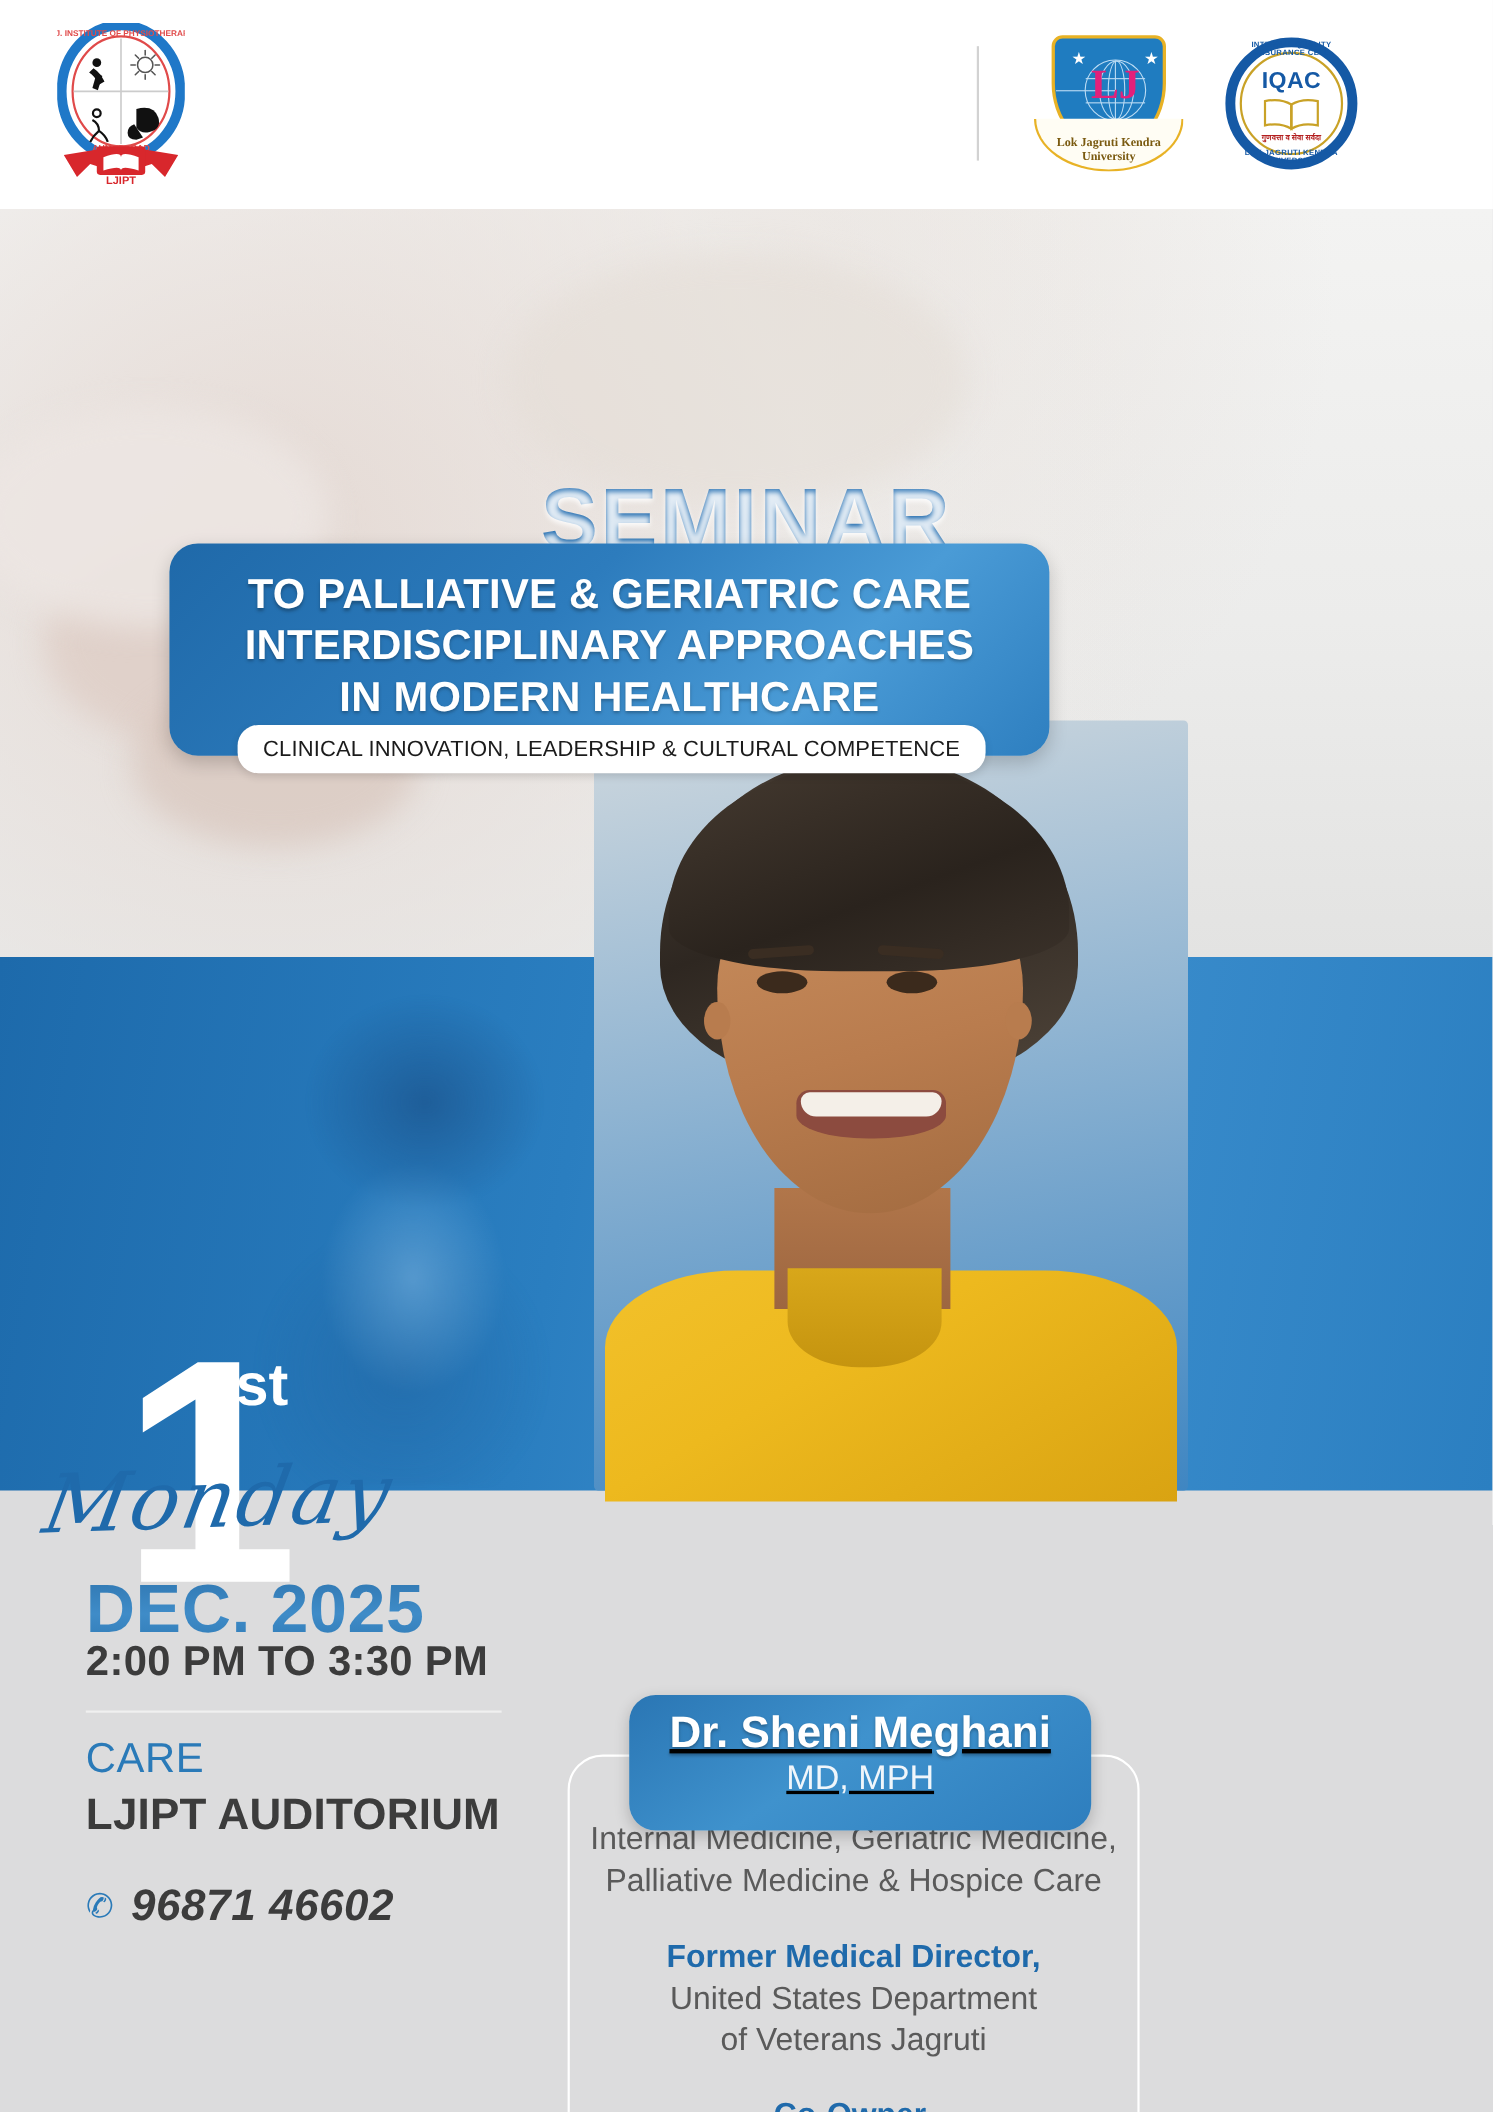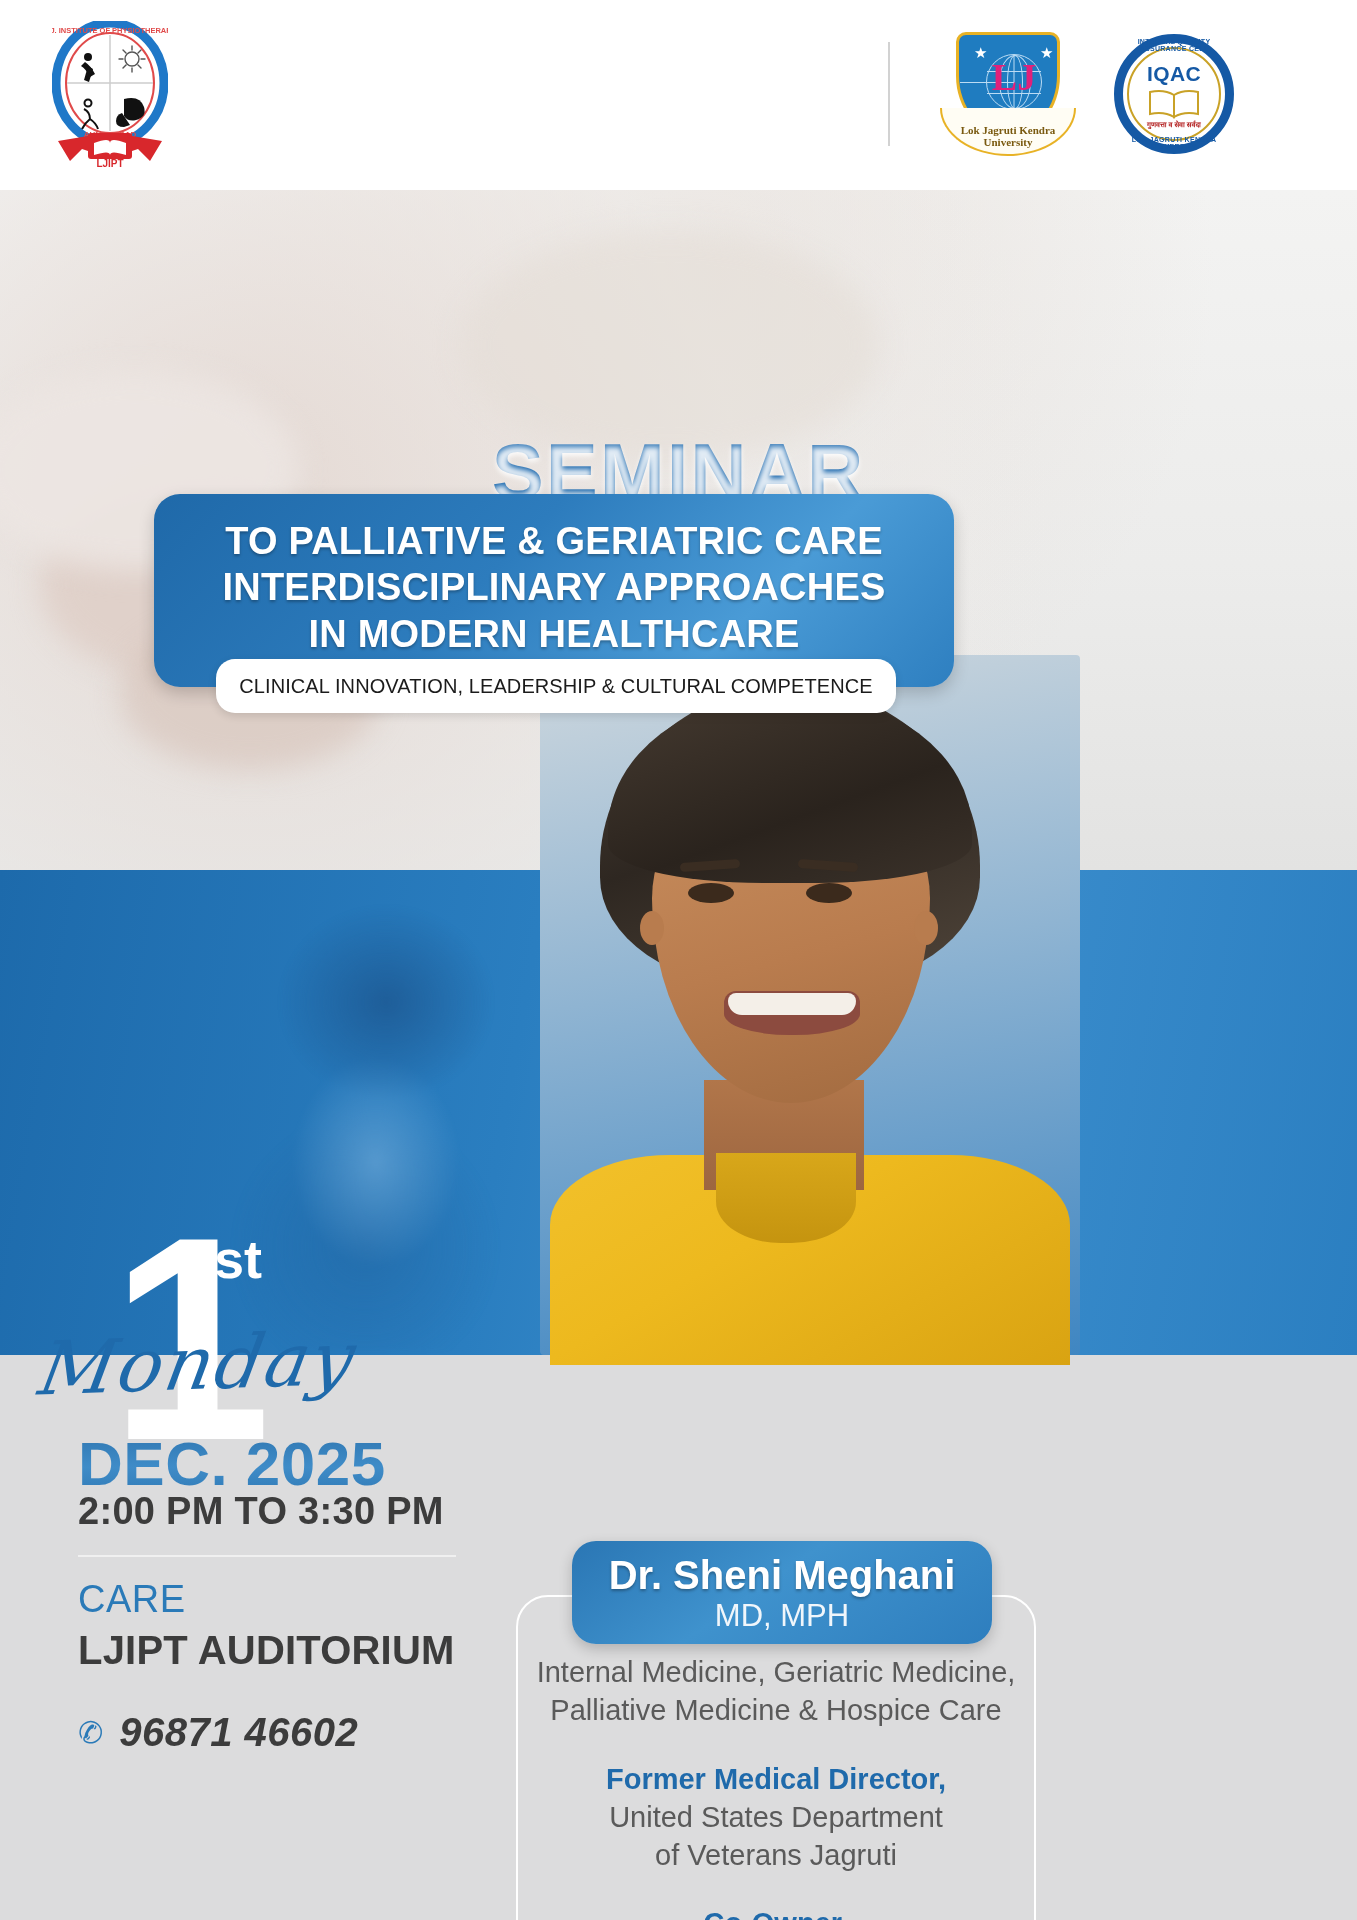--- a/index.html
+++ b/index.html
@@ -149,21 +149,21 @@
     background:linear-gradient(135deg,#1f69a9 0%,#2d7cbd 42%,#4a9bd6 72%,#2e7fc0 100%);
     border-radius:26px;
     box-shadow:0 6px 16px rgba(0,0,0,0.18);
     text-align:center;
   }
   .title-card .tl{
     color:#ffffff; font-size:38px; font-weight:bold; line-height:1.22;
     letter-spacing:0.2px; text-shadow:0 2px 3px rgba(0,0,0,0.28);
   }
   .subtitle-pill{
-    position:absolute; left:216px; top:469px; width:680px; height:54px;
+    position:absolute; left:216px; top:469px; width:680px; height:44px;
     background:#ffffff; border-radius:19px;
     display:flex; align-items:center; justify-content:center;
     box-shadow:0 3px 8px rgba(0,0,0,0.12);
   }
   .subtitle-pill span{
     font-size:20px; color:#1b1b1b; letter-spacing:0.1px; white-space:nowrap;
   }
 
   
   .portrait{
@@ -266,25 +266,26 @@
   }
   .phone-row{
     position:absolute; left:78px; top:1520px;
     display:flex; align-items:center; gap:16px;
   }
   .phone-ico{ font-size:30px; color:#2a7ab8; transform:rotate(8deg); }
   .phone-num{ font-size:40px; font-weight:bold; color:#3c3c3c; letter-spacing:0.5px;font-style:italic; }
 
   
   .name-plate{
-    position:absolute; left:572px; top:1351px; width:420px; padding:12px 26px 8px;
+    position:absolute; left:572px; top:1351px; width:420px; padding:12px 26px 28px;
     background:linear-gradient(145deg,#2a76b4 0%,#3f92cd 45%,#2e7ebe 100%);
     border-radius:24px; text-align:center;
     box-shadow:0 5px 14px rgba(0,0,0,0.2);
     z-index:4;
+    text-decoration:underline;
   }
   .sp-name{
     color:#ffffff; font-size:40px; font-weight:bold; line-height:1.1;
     text-shadow:0 2px 3px rgba(0,0,0,0.3);
   }
   .sp-deg{ color:#f0f6fb; font-size:31px; line-height:1.25; }
 
   
   .cred-card{
     position:absolute; left:516px; top:1405px; width:520px; height:460px;

